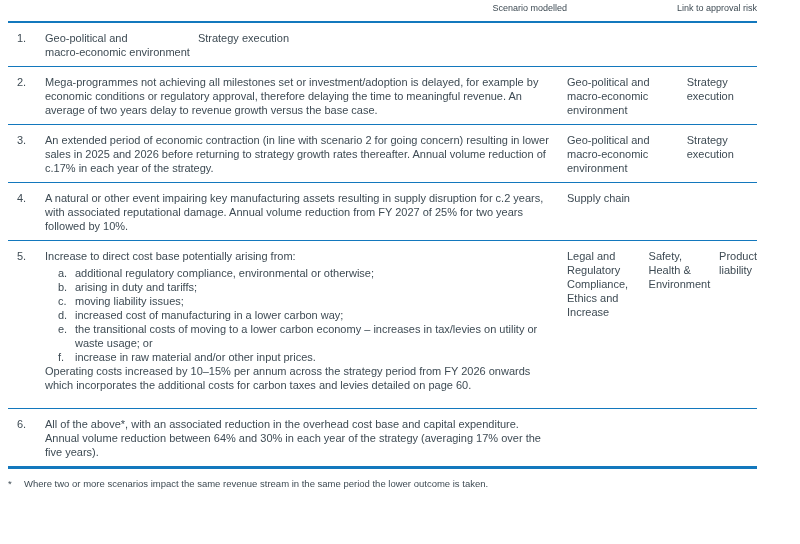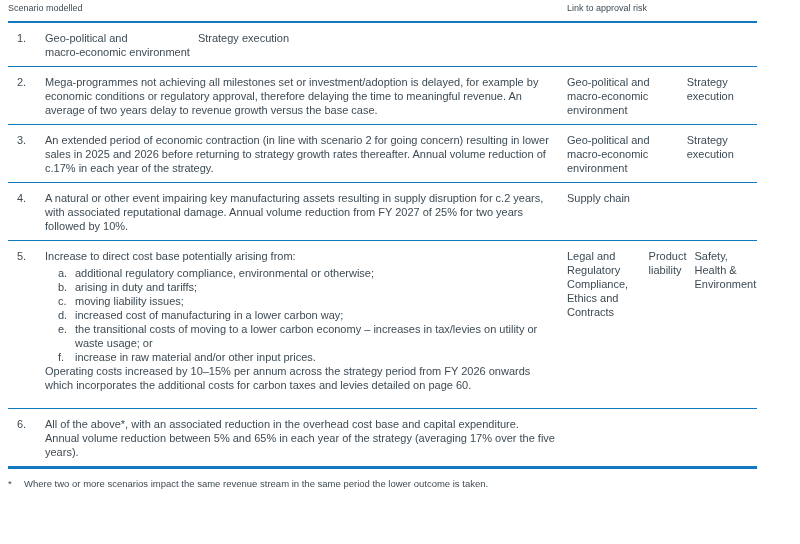--- a/index.html
+++ b/index.html
@@ -20,20 +20,21 @@
     width: 749px;
   }
   
   .hdr {
     display: grid;
     grid-template-columns: 559px 190px;
     font-size: 9px;
     line-height: 11px;
     padding-bottom: 7px;
     border-bottom: 2px solid #1378bd;
+    text-align: right;
   }
   
   .row {
     display: grid;
     grid-template-columns: 37px 522px 190px;
     border-bottom: 1px solid #1378bd;
     padding: 8px 0 7px 0;
     font-size: 11px;
     line-height: 14px;
   }
@@ -154,29 +155,29 @@
         </div>
         <div class="subitem">
           <span class="sublabel">f.</span>
           <span>increase in raw material and/or other input prices.</span>
         </div>
       </div>
       <div class="outro">Operating costs increased by 10–15% per annum across the strategy period from FY 2026 onwards which incorporates the additional costs for carbon taxes and levies detailed on page 60.</div>
     </div>
     <div class="risks">
       <div class="risk">Legal and Regulatory Compliance,
-Ethics and Contracts</div>
+Ethics and Increase</div>
+      <div class="risk">Safety, Health &amp; Environment</div>
       <div class="risk">Product liability</div>
-      <div class="risk">Safety, Health &amp; Environment</div>
     </div>
   </div>
 
   <div class="row thick-bottom">
     <div class="num">6.</div>
-    <div class="scenario">All of the above*, with an associated reduction in the overhead cost base and capital expenditure. Annual volume reduction between 5% and 65% in each year of the strategy (averaging 17% over the five years).</div>
+    <div class="scenario">All of the above*, with an associated reduction in the overhead cost base and capital expenditure. Annual volume reduction between 64% and 30% in each year of the strategy (averaging 17% over the five years).</div>
     <div class="risks"></div>
   </div>
 
   <div class="footnote">
     <span class="fn-marker">*</span>
     <span>Where two or more scenarios impact the same revenue stream in the same period the lower outcome is taken.</span>
   </div>
 
 </div>
 

